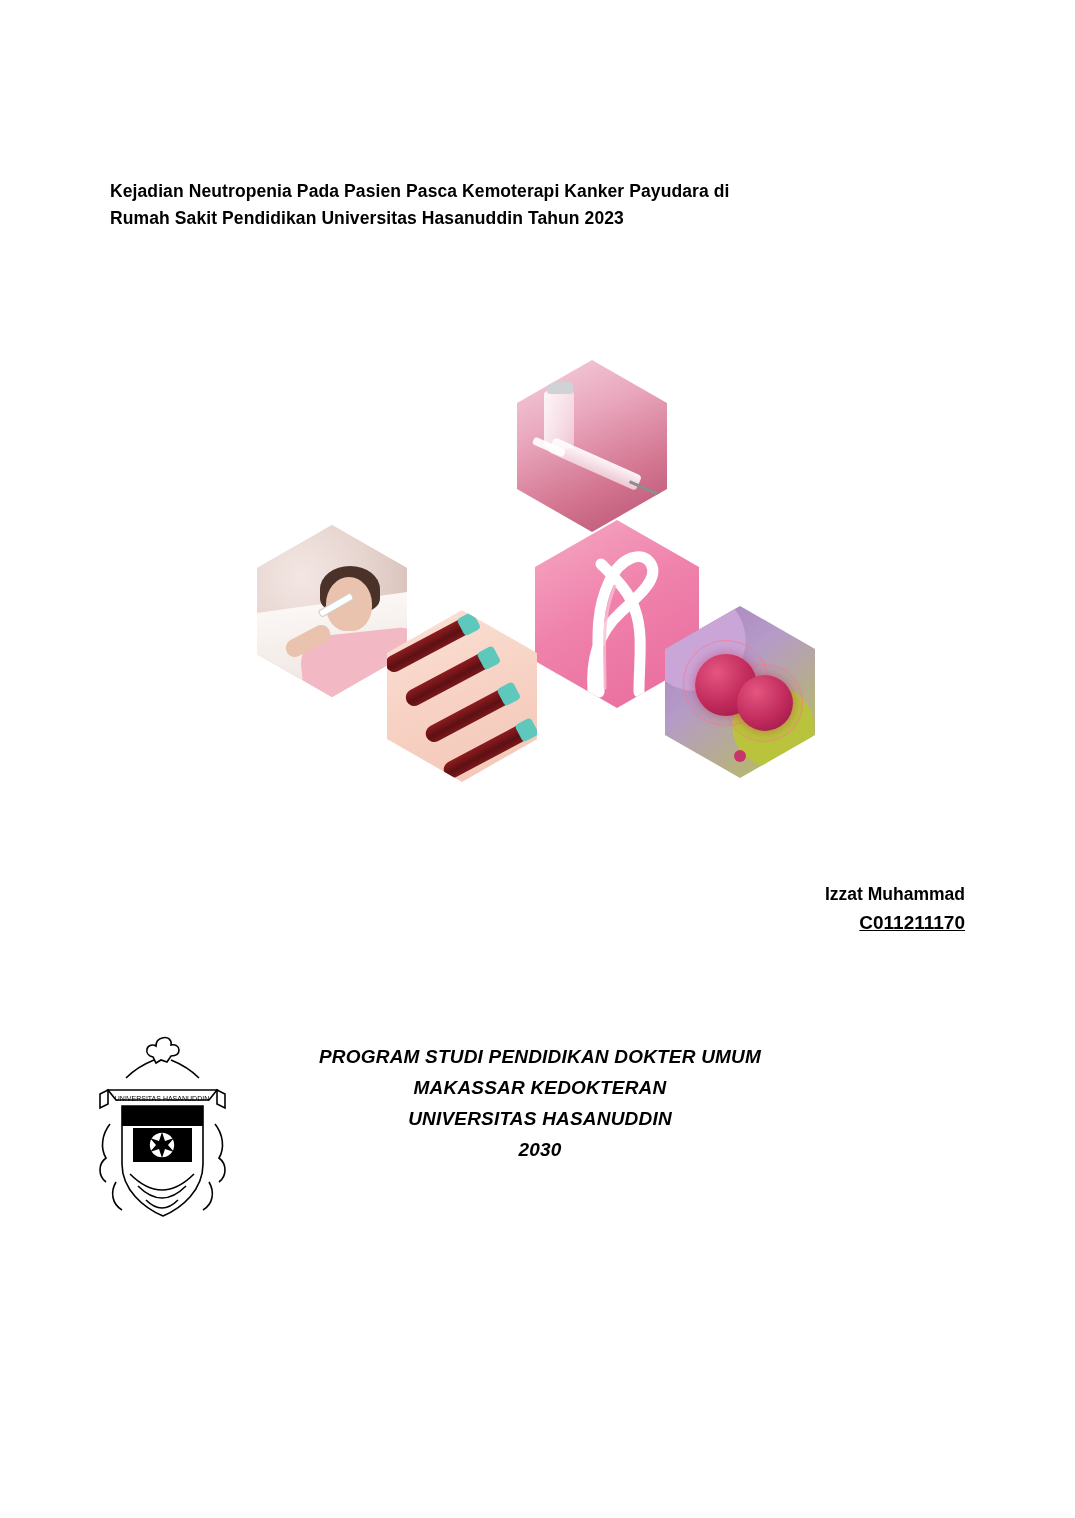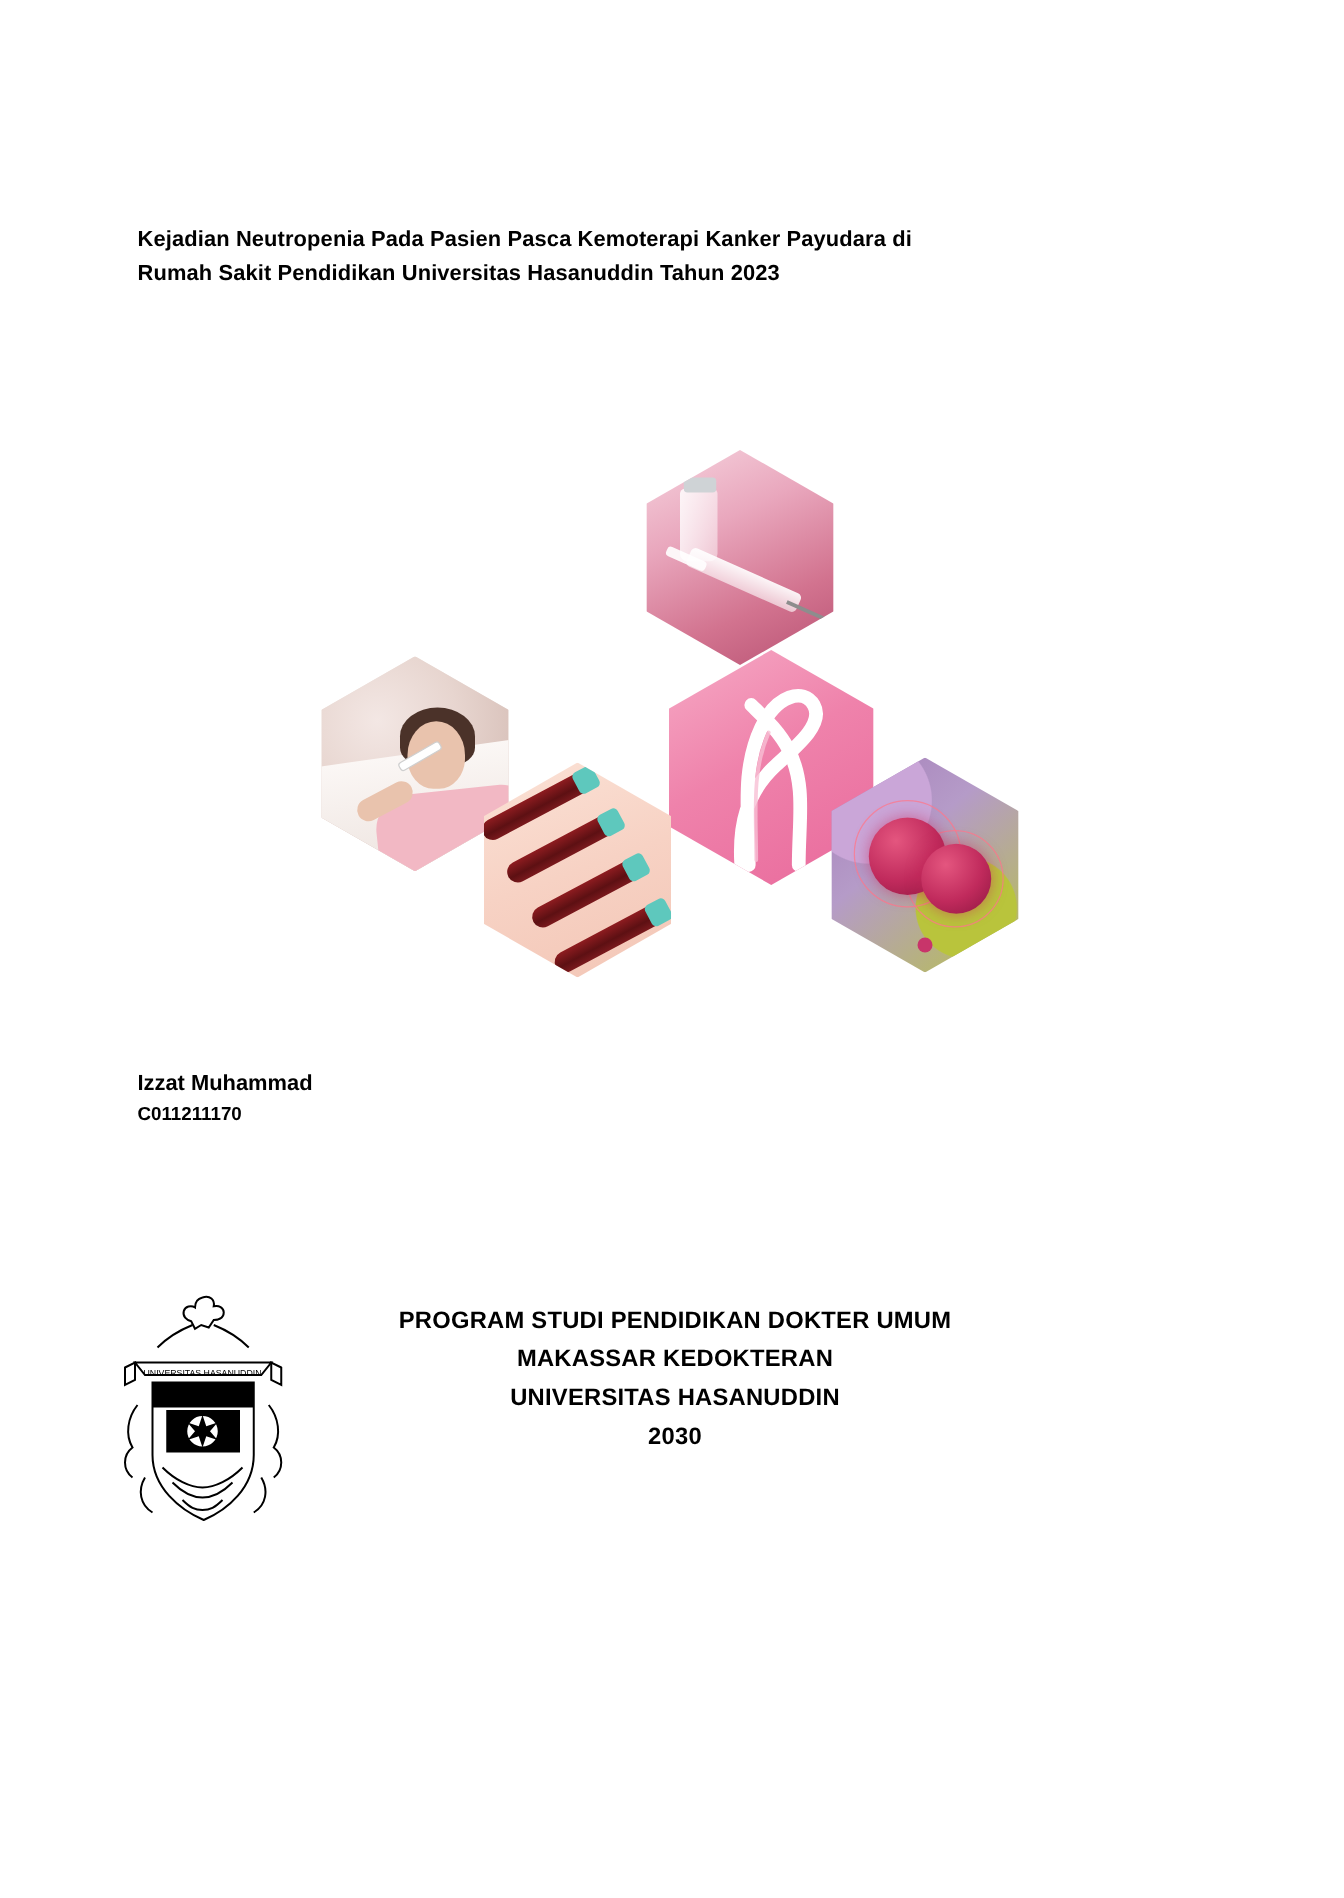--- a/index.html
+++ b/index.html
@@ -205,49 +205,51 @@
   .hx-cell .f1 { left: 12%; top: 20%; width: 84px; height: 84px; }
   .hx-cell .f2 { left: 40%; top: 34%; width: 76px; height: 76px; }
   .hx-cell .dot {
     position: absolute; left: 46%; top: 84%; width: 12px; height: 12px;
     border-radius: 50%; background: #c8356a;
   }
 
   
   .author-block {
     position: absolute;
-    top: 852px;
+    top: 880px;
     left: 110px;
     width: 855px;
-    text-align: left;
+    text-align: right;
   }
   .author-name {
     font-size: 17.5px;
     font-weight: bold;
     line-height: 1.6;
   }
   .author-id {
-    font-size: 15px;
+    font-size: 19px;
     font-weight: bold;
     line-height: 1.6;
+    text-decoration: underline;
   }
 
   
   .footer-block {
     position: absolute;
     top: 1042px;
     left: 240px;
     width: 600px;
     text-align: center;
   }
   .footer-line {
     font-size: 19px;
     font-weight: bold;
     line-height: 1.63;
     letter-spacing: 0.2px;
+    font-style: italic;
   }
 
   
   .logo {
     position: absolute;
     left: 80px;
     top: 1032px;
     width: 165px;
     height: 200px;
   }

